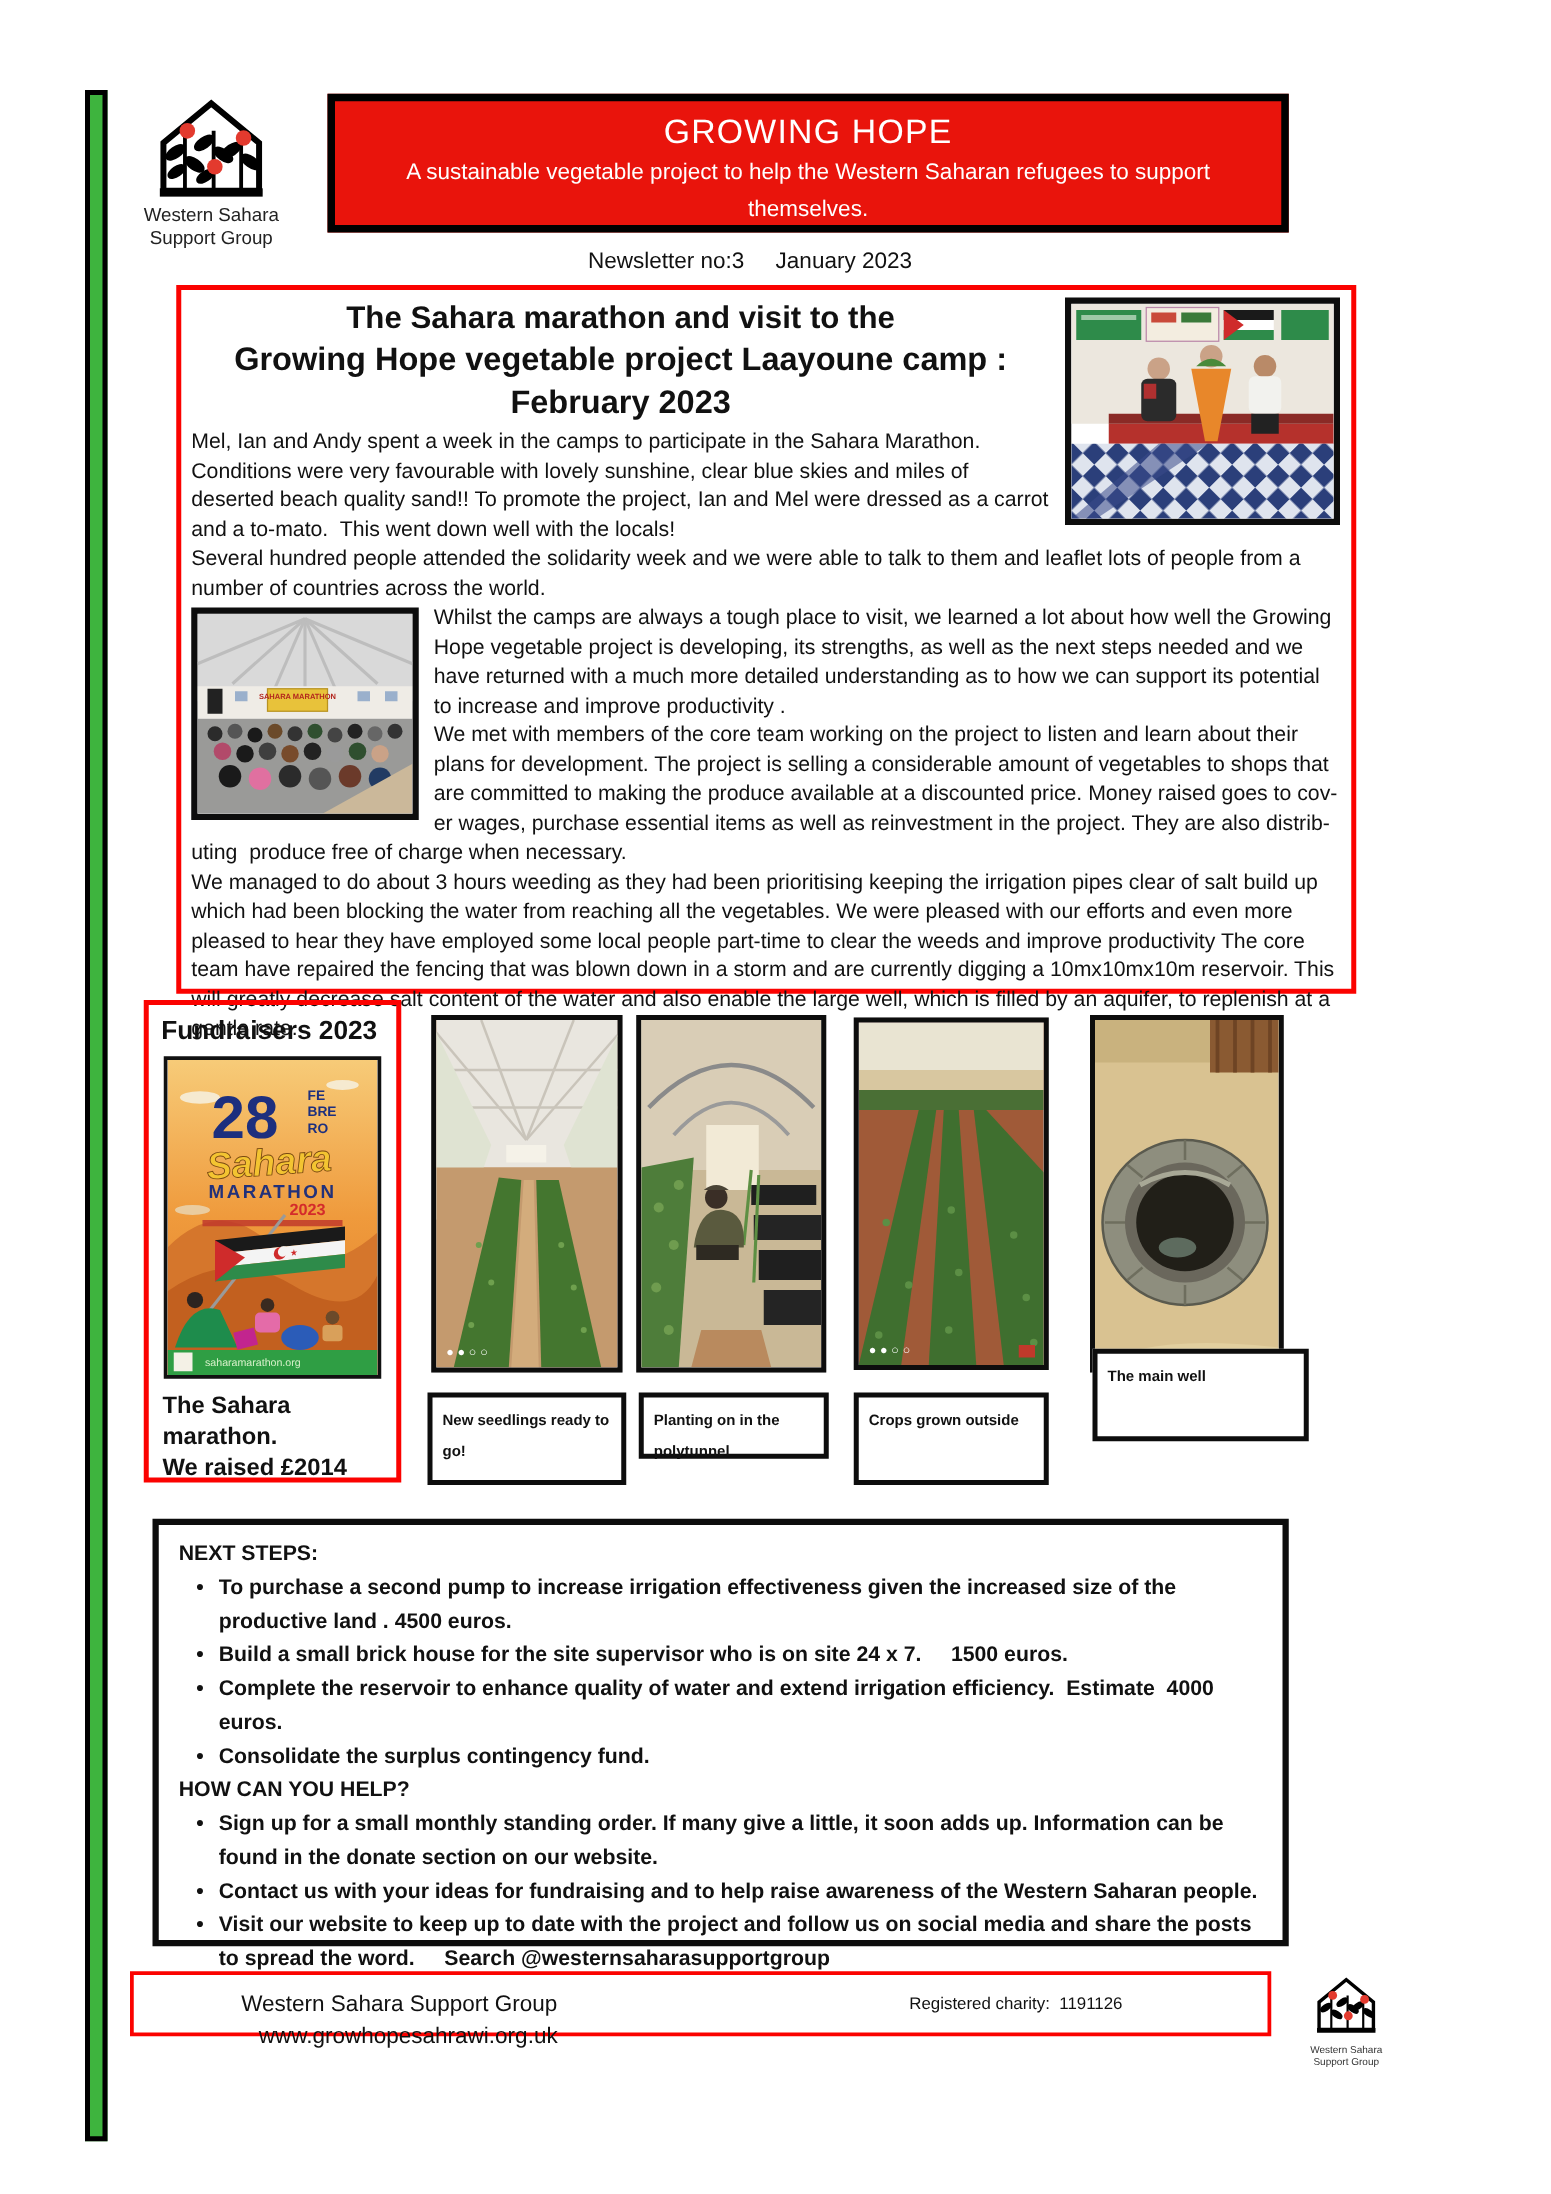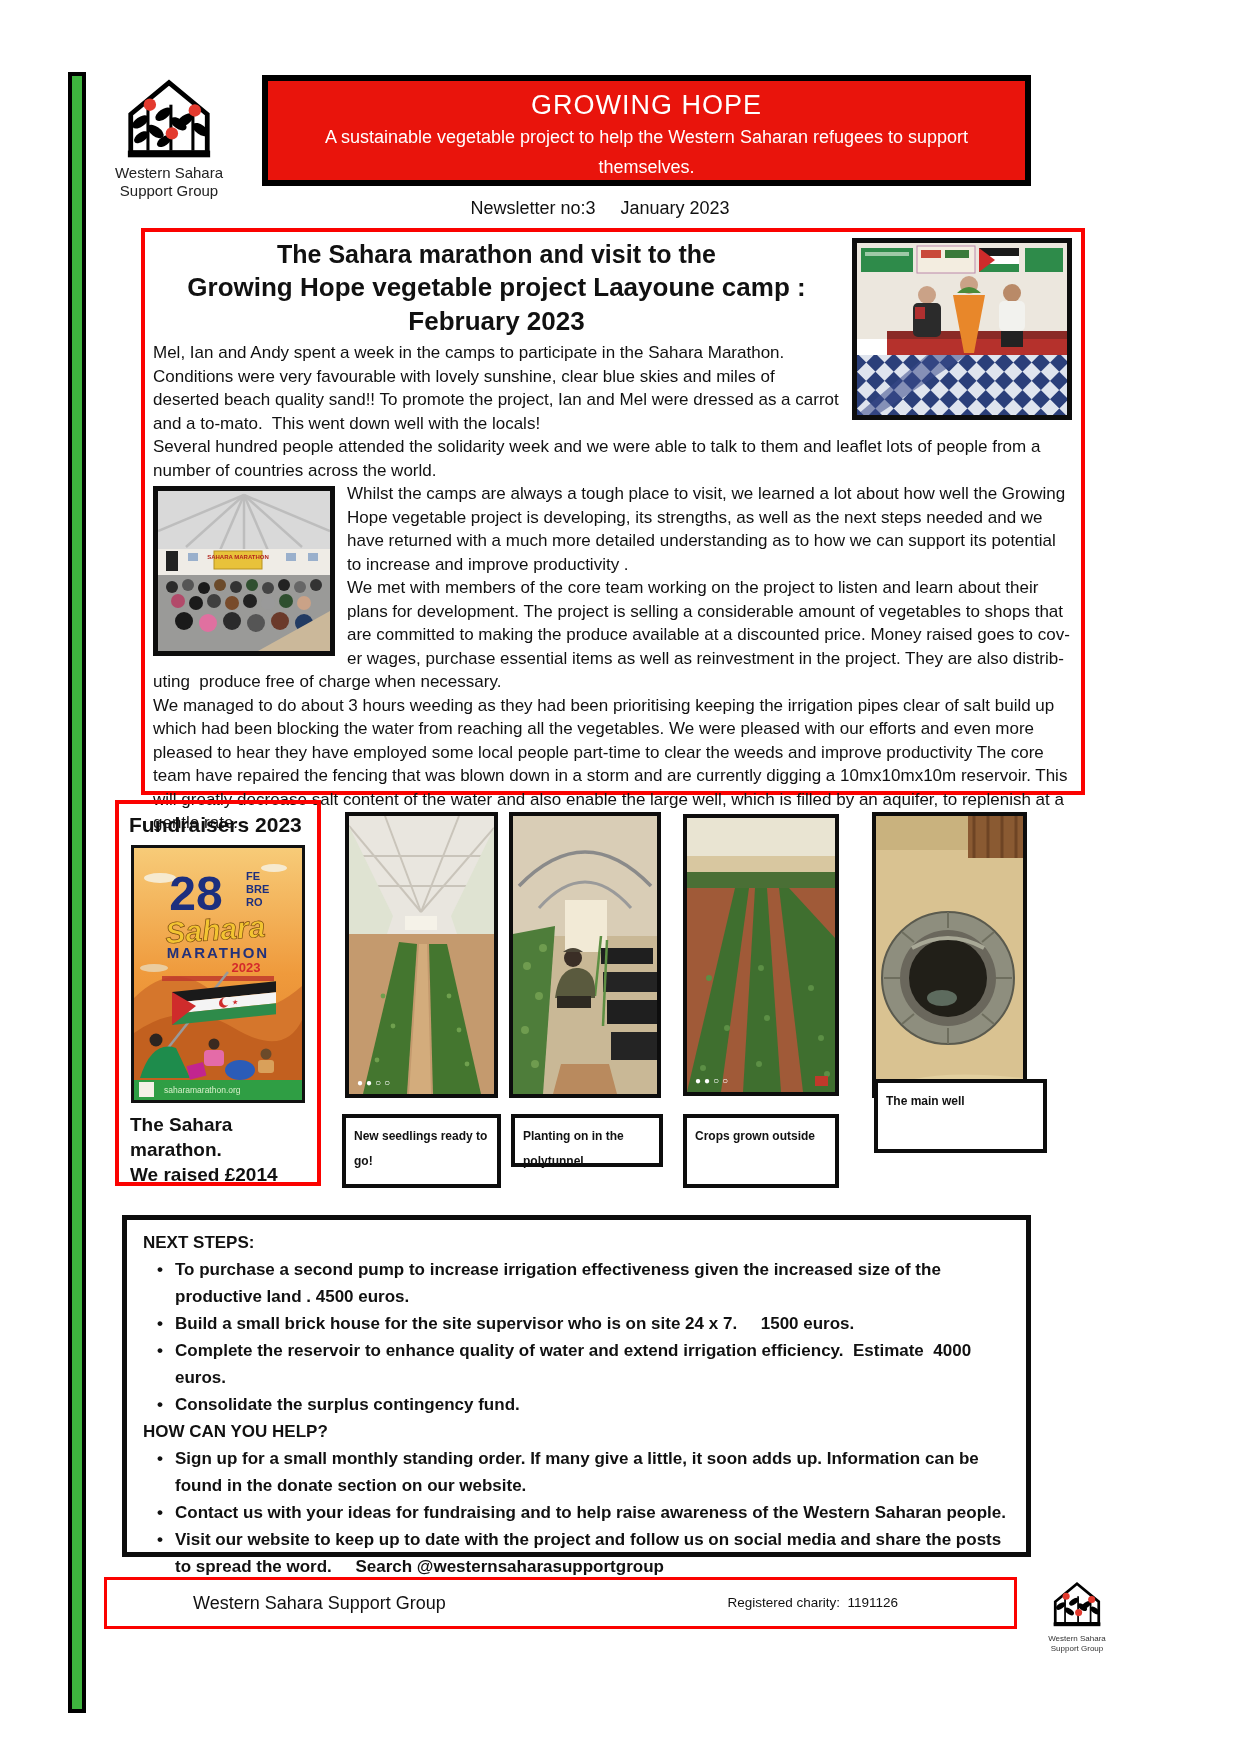--- a/index.html
+++ b/index.html
@@ -428,20 +428,21 @@
       <span class="btxt">Contact us with your ideas for fundraising and to help raise awareness of the Western Saharan people.</span>
     </div>
     <div class="brow">
       <span class="bdot">•</span>
       <span class="btxt">Visit our website to keep up to date with the project and follow us on social media and share the posts to spread the word.     Search @westernsaharasupportgroup</span>
     </div>
   </div>
 
   <div class="footer-box">
     <div class="f-org">Western Sahara Support Group</div>
+    <div class="f-web">www.growhopesahrawi.org.uk</div>
     <div class="f-charity">Registered charity:  1191126</div>
   </div>
 
   <div class="logo-footer">
     <svg width="56" height="50" viewBox="0 0 100 92">
       <polygon points="10,40 50,7 90,40 90,80 10,80" fill="#fff" stroke="#000" stroke-width="5"></polygon>
       <rect x="7" y="78" width="86" height="7" fill="#000"></rect>
       <g stroke="#000" stroke-width="3.2" fill="#000">
         <line x1="28" y1="78" x2="28" y2="34"></line>
         <ellipse cx="20" cy="48" rx="8" ry="3.4" transform="rotate(-35 20 48)"></ellipse>

